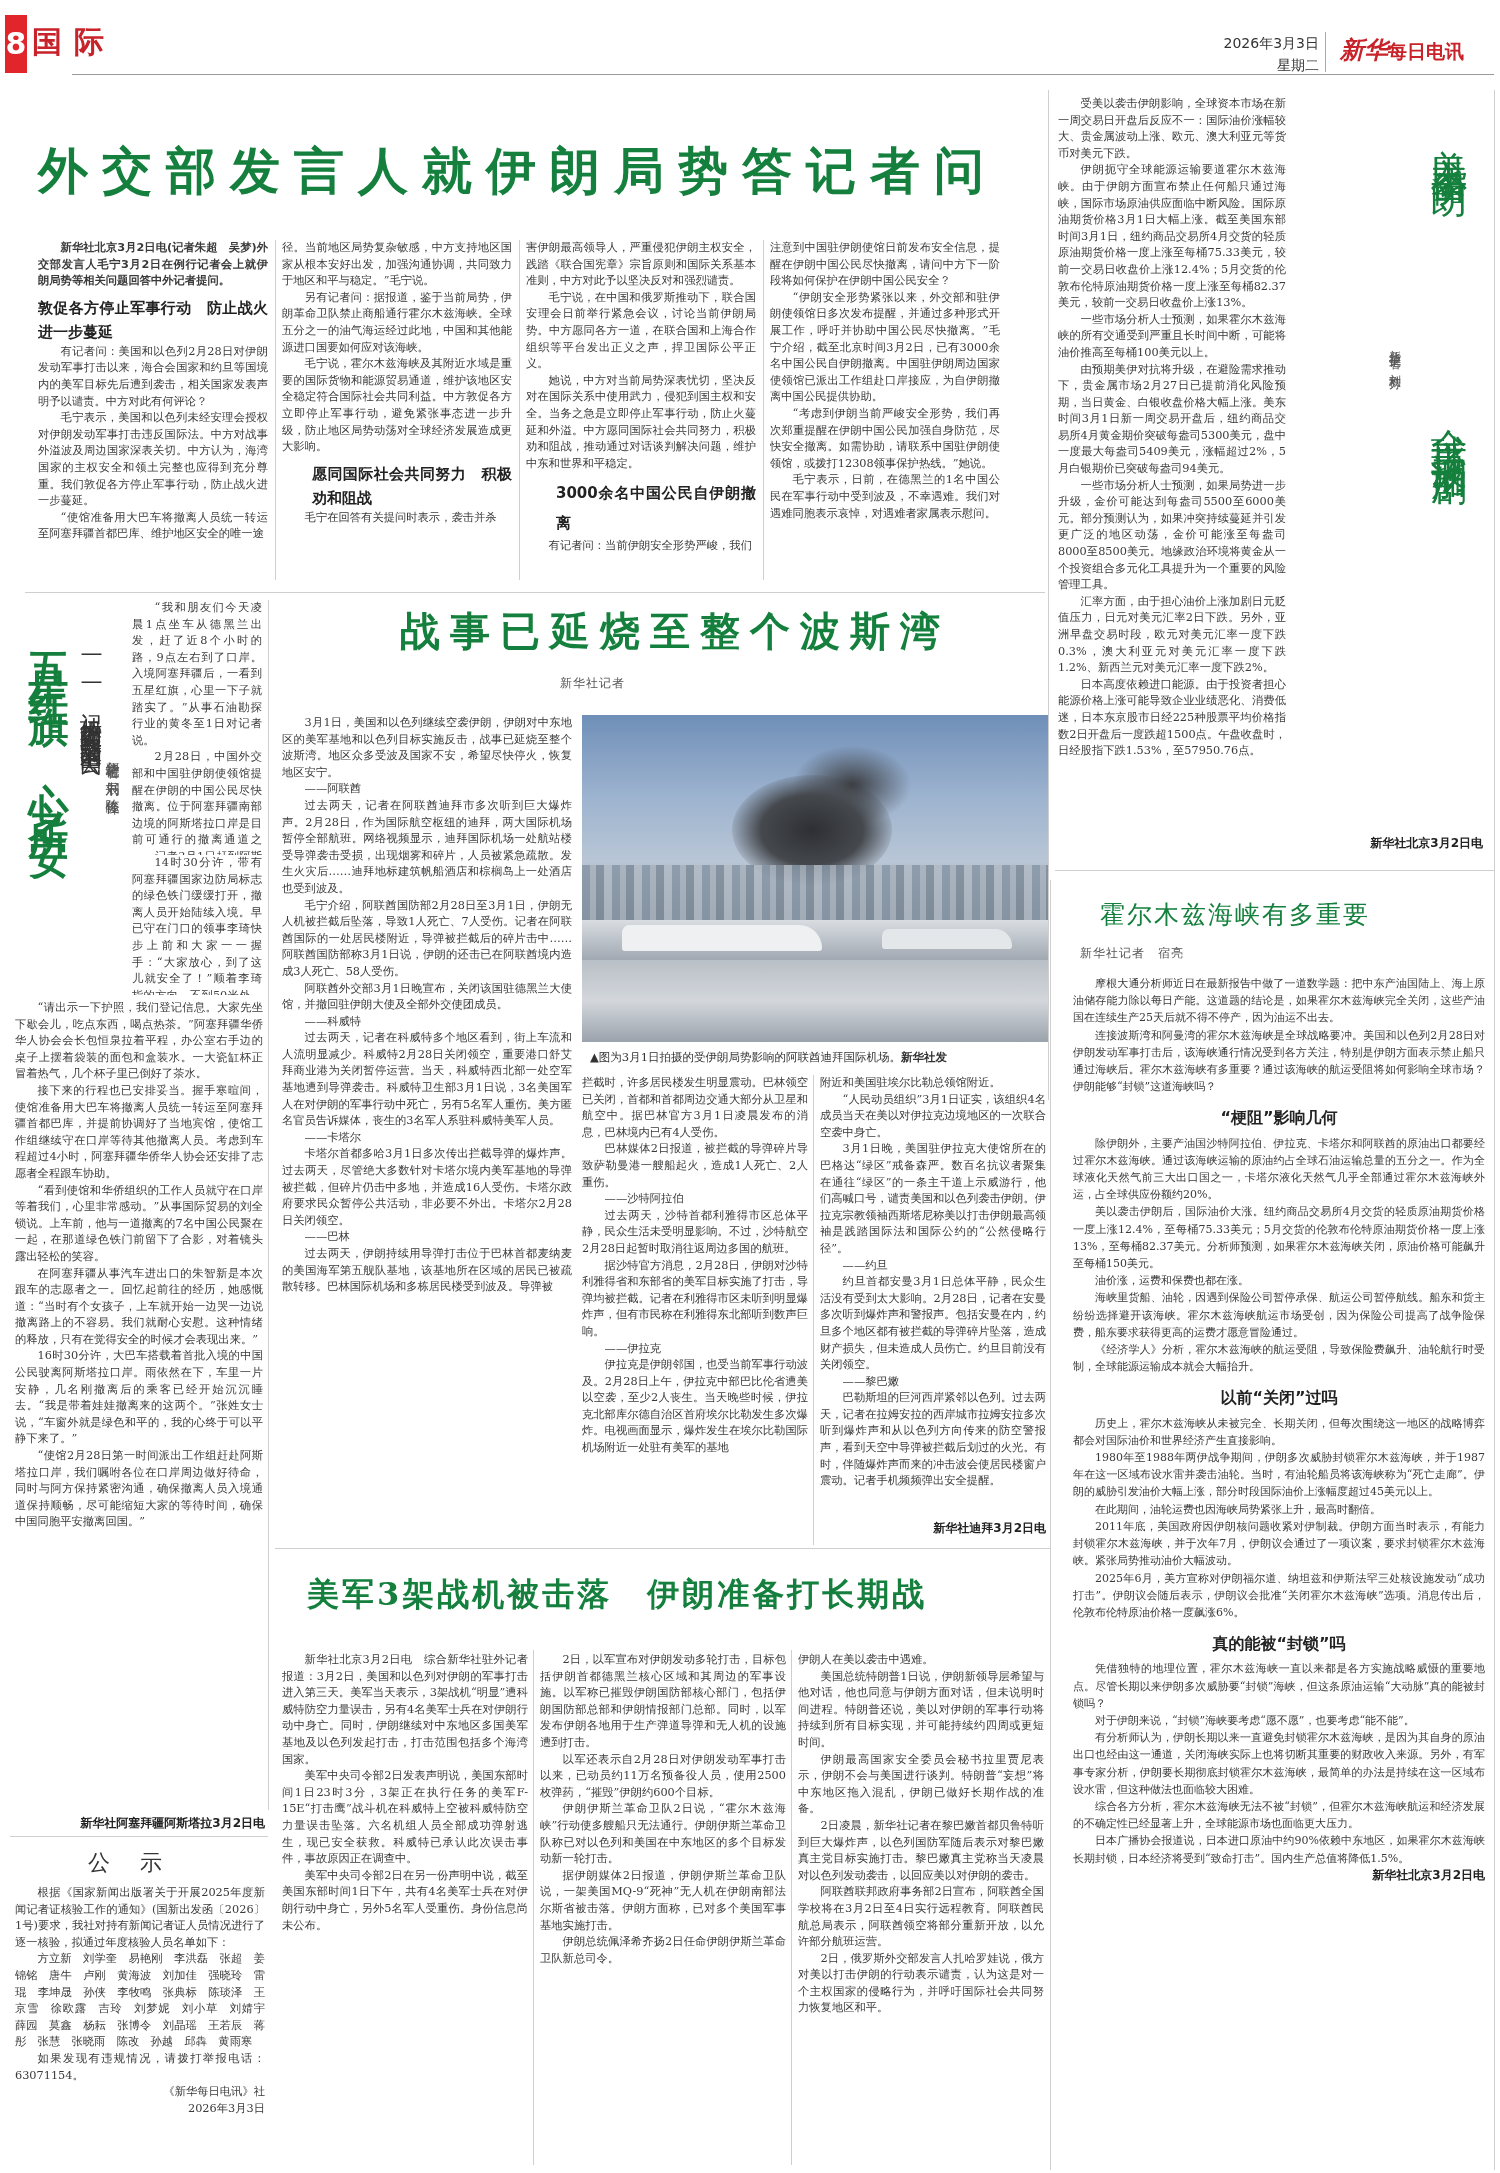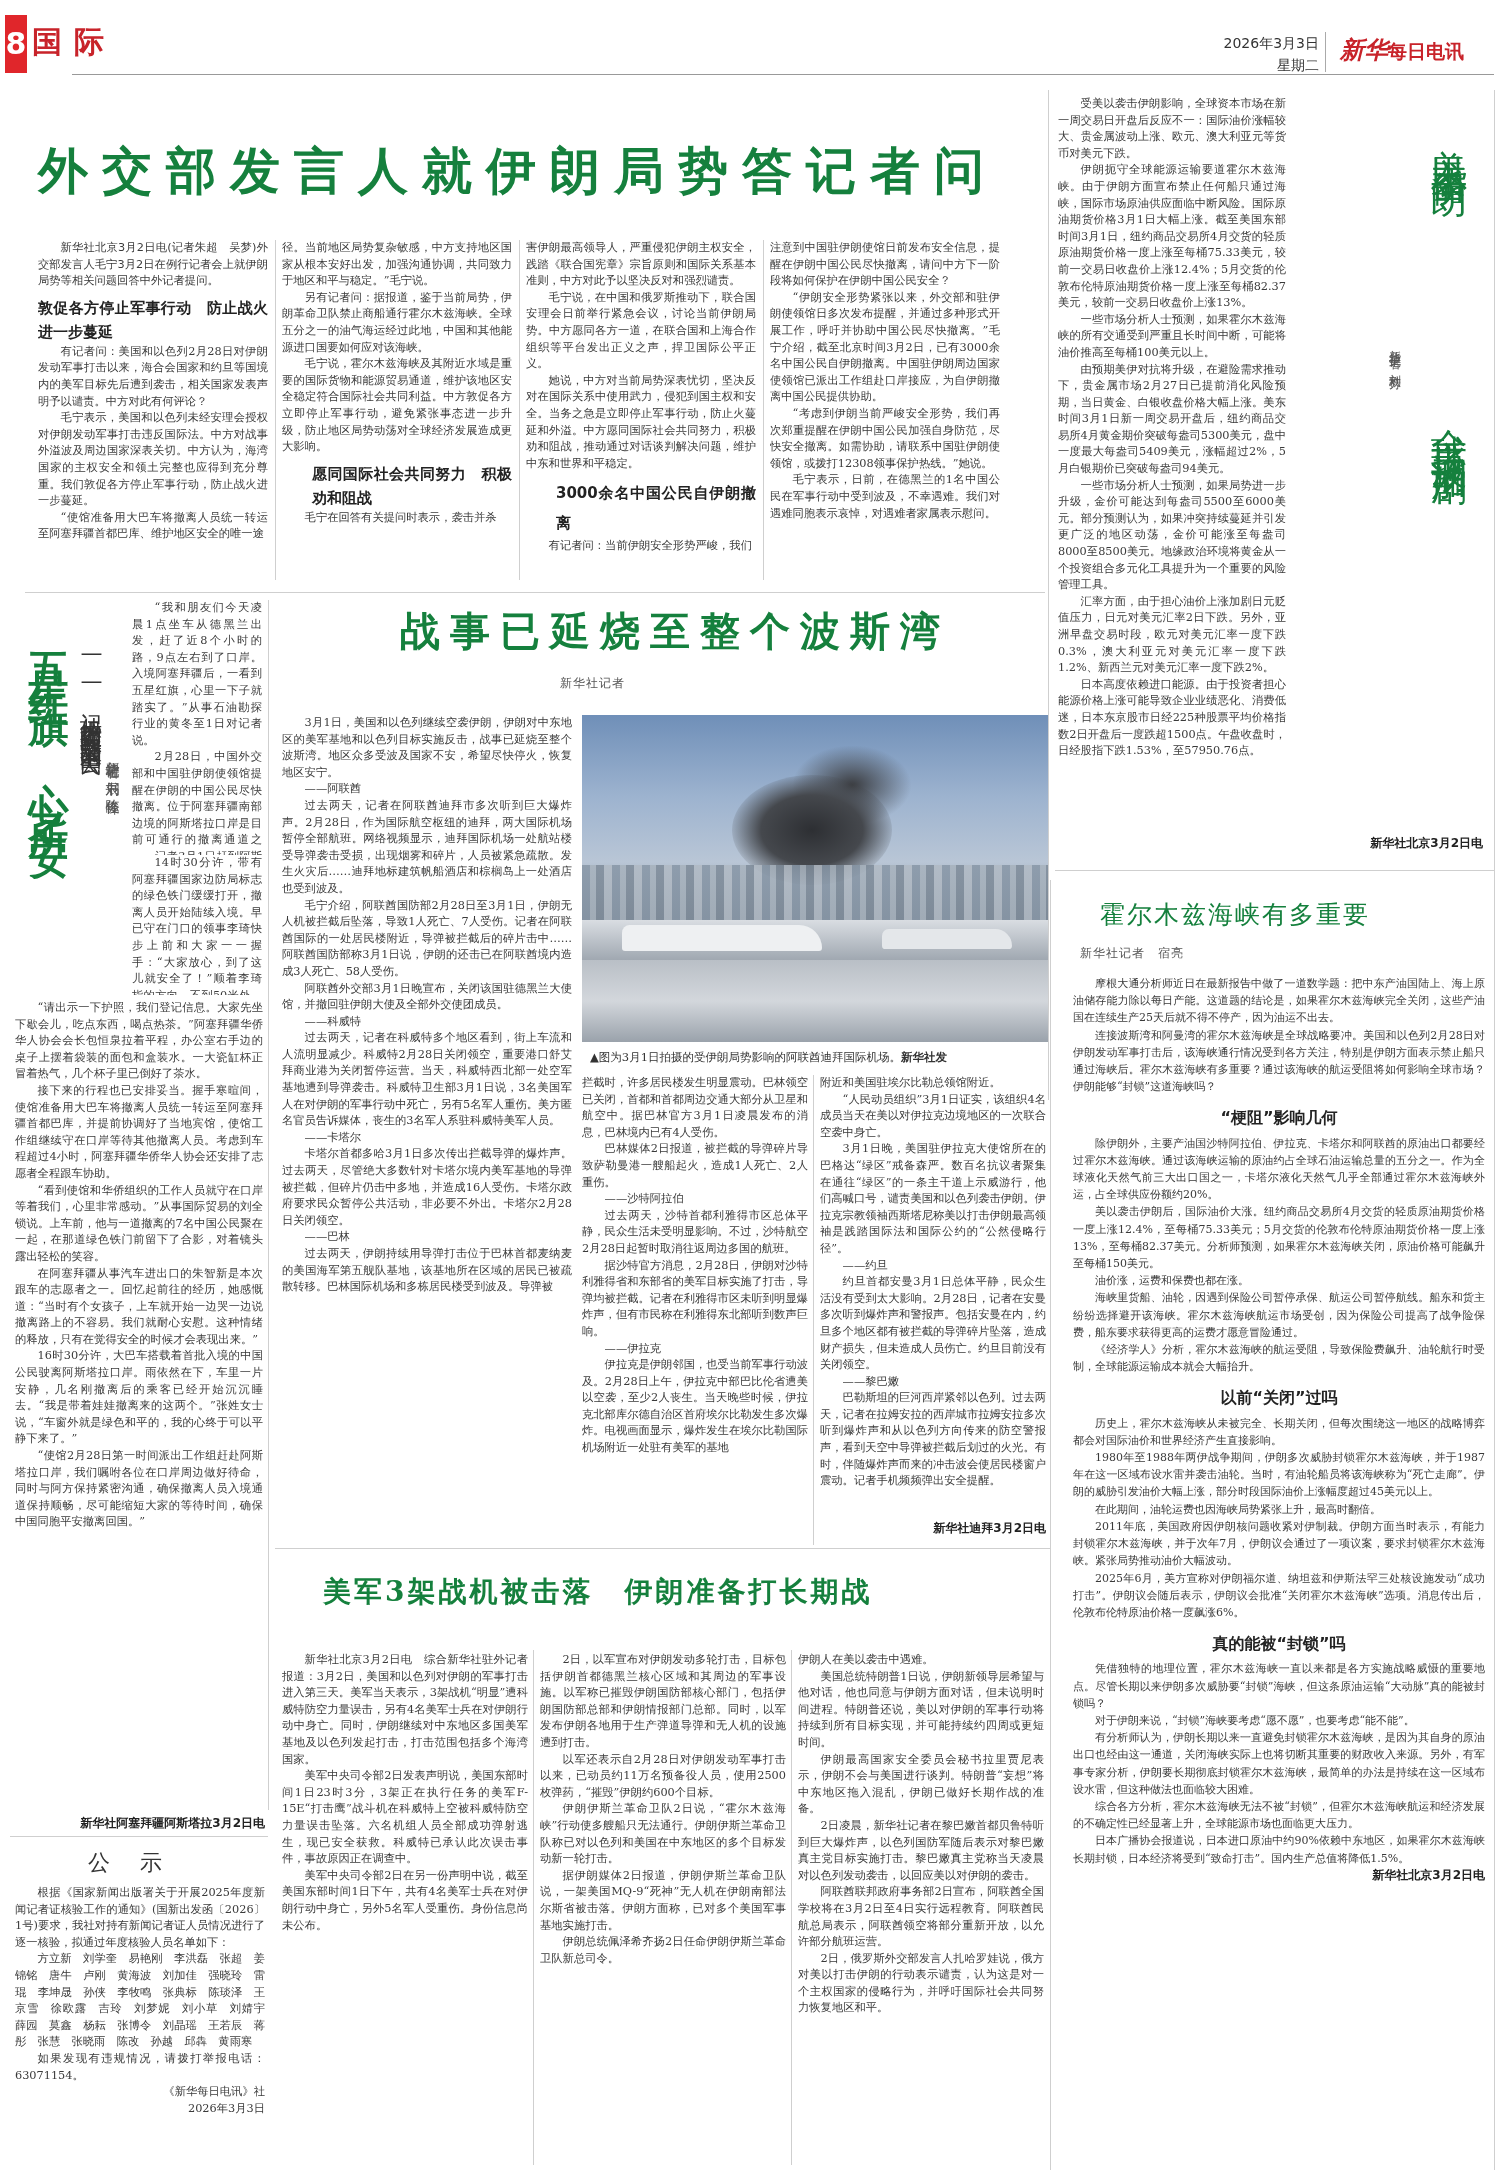--- a/index.html
+++ b/index.html
@@ -24,21 +24,21 @@
   .mast-sep { position: absolute; left: 1325px; top: 32px; width: 1px; height: 40px; background: #aaa; }
   .mast-brand { position: absolute; left: 1340px; top: 34px; font-size: 24px; color: #c8232a; font-style: italic; font-weight: bold; font-family: "DejaVu Serif", serif; }
   .mast-brand small { font-size: 19px; font-style: normal; font-weight: bold; }
 
   .headline-xl { font-family: "DejaVu Serif", serif; font-weight: bold; color: #15803d; white-space: nowrap; }
   .body-text {
     font-family: "DejaVu Serif", serif; font-size: 11.3px; line-height: 16.6px; color: #3a3a3a;
     text-align: justify; overflow: hidden;
   }
   .body-text p { text-indent: 2em; }
-  .body-text .lead { font-weight: normal; font-family: "DejaVu Sans", sans-serif; }
+  .body-text .lead { font-weight: bold; font-family: "DejaVu Sans", sans-serif; }
   .subhead { font-family: "DejaVu Sans", sans-serif; font-weight: bold; font-size: 15px; line-height: 30px; color: #222; }
   .subhead-center { font-family: "DejaVu Sans", sans-serif; font-weight: bold; font-size: 16px; text-align: center; color: #222; }
   .byline-center { font-family: "DejaVu Serif", serif; font-size: 12px; color: #555; letter-spacing: 1px; }
   .dateline { font-family: "DejaVu Sans", sans-serif; font-weight: bold; font-size: 12px; color: #222; text-align: right; }
   .vline { position: absolute; width: 1px; background: #cfcfcf; }
   .hline { position: absolute; height: 1px; background: #cfcfcf; }
   .vertical { writing-mode: vertical-rl; text-orientation: upright; }
   .photo {
     position: absolute; left: 582px; top: 715px; width: 466px; height: 327px;
     background: linear-gradient(180deg, #6f8fb8 0%, #9db3cf 25%, #b9c6d6 45%, #7b8692 62%, #a9b1ba 74%, #c6ccd2 88%, #8f98a3 100%);
@@ -204,21 +204,21 @@
   <p>3月1日晚，美国驻伊拉克大使馆所在的巴格达“绿区”戒备森严。数百名抗议者聚集在通往“绿区”的一条主干道上示威游行，他们高喊口号，谴责美国和以色列袭击伊朗。伊拉克宗教领袖西斯塔尼称美以打击伊朗最高领袖是践踏国际法和国际公约的“公然侵略行径”。</p>
   <p>——约旦</p>
   <p>约旦首都安曼3月1日总体平静，民众生活没有受到太大影响。2月28日，记者在安曼多次听到爆炸声和警报声。包括安曼在内，约旦多个地区都有被拦截的导弹碎片坠落，造成财产损失，但未造成人员伤亡。约旦目前没有关闭领空。</p>
   <p>——黎巴嫩</p>
   <p>巴勒斯坦的巨河西岸紧邻以色列。过去两天，记者在拉姆安拉的西岸城市拉姆安拉多次听到爆炸声和从以色列方向传来的防空警报声，看到天空中导弹被拦截后划过的火光。有时，伴随爆炸声而来的冲击波会使居民楼窗户震动。记者手机频频弹出安全提醒。</p>
 </div>
 <div class="abs dateline" style="left:820px; top:1520px; width:226px;">新华社迪拜3月2日电</div>
 
 <div class="hline" style="left:275px; top:1548px; width:775px;"></div>
 
-<div class="abs headline-xl" style="left:323px; top:1573px; font-size:28px; letter-spacing:3px;text-align:center;">美军3架战机被击落　伊朗准备打长期战</div>
+<div class="abs headline-xl" style="left:307px; top:1573px; font-size:32px; letter-spacing:3px;text-align:center;">美军3架战机被击落　伊朗准备打长期战</div>
 
 <div class="abs body-text" style="left:282px; top:1652px; width:246px; height:515px;">
   <p class="lead" style="font-weight:normal; font-family:'DejaVu Serif', serif;">新华社北京3月2日电　综合新华社驻外记者报道：3月2日，美国和以色列对伊朗的军事打击进入第三天。美军当天表示，3架战机“明显”遭科威特防空力量误击，另有4名美军士兵在对伊朗行动中身亡。同时，伊朗继续对中东地区多国美军基地及以色列发起打击，打击范围包括多个海湾国家。</p>
   <p>美军中央司令部2日发表声明说，美国东部时间1日23时3分，3架正在执行任务的美军F-15E“打击鹰”战斗机在科威特上空被科威特防空力量误击坠落。六名机组人员全部成功弹射逃生，现已安全获救。科威特已承认此次误击事件，事故原因正在调查中。</p>
   <p>美军中央司令部2日在另一份声明中说，截至美国东部时间1日下午，共有4名美军士兵在对伊朗行动中身亡，另外5名军人受重伤。身份信息尚未公布。</p>
 </div>
 <div class="vline" style="left:533px; top:1650px; height:515px;"></div>
 <div class="abs body-text" style="left:540px; top:1652px; width:246px; height:515px;">
   <p>2日，以军宣布对伊朗发动多轮打击，目标包括伊朗首都德黑兰核心区域和其周边的军事设施。以军称已摧毁伊朗国防部核心部门，包括伊朗国防部总部和伊朗情报部门总部。同时，以军发布伊朗各地用于生产弹道导弹和无人机的设施遭到打击。</p>
   <p>以军还表示自2月28日对伊朗发动军事打击以来，已动员约11万名预备役人员，使用2500枚弹药，“摧毁”伊朗约600个目标。</p>

